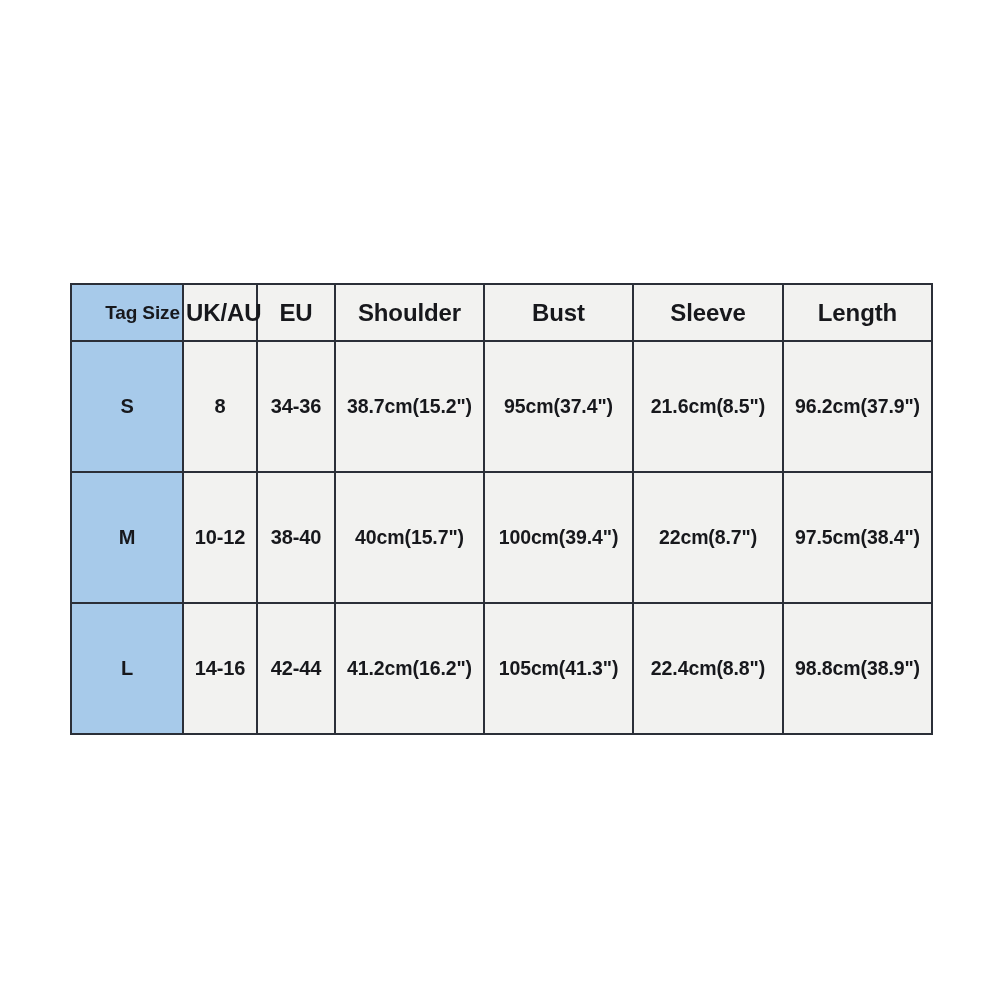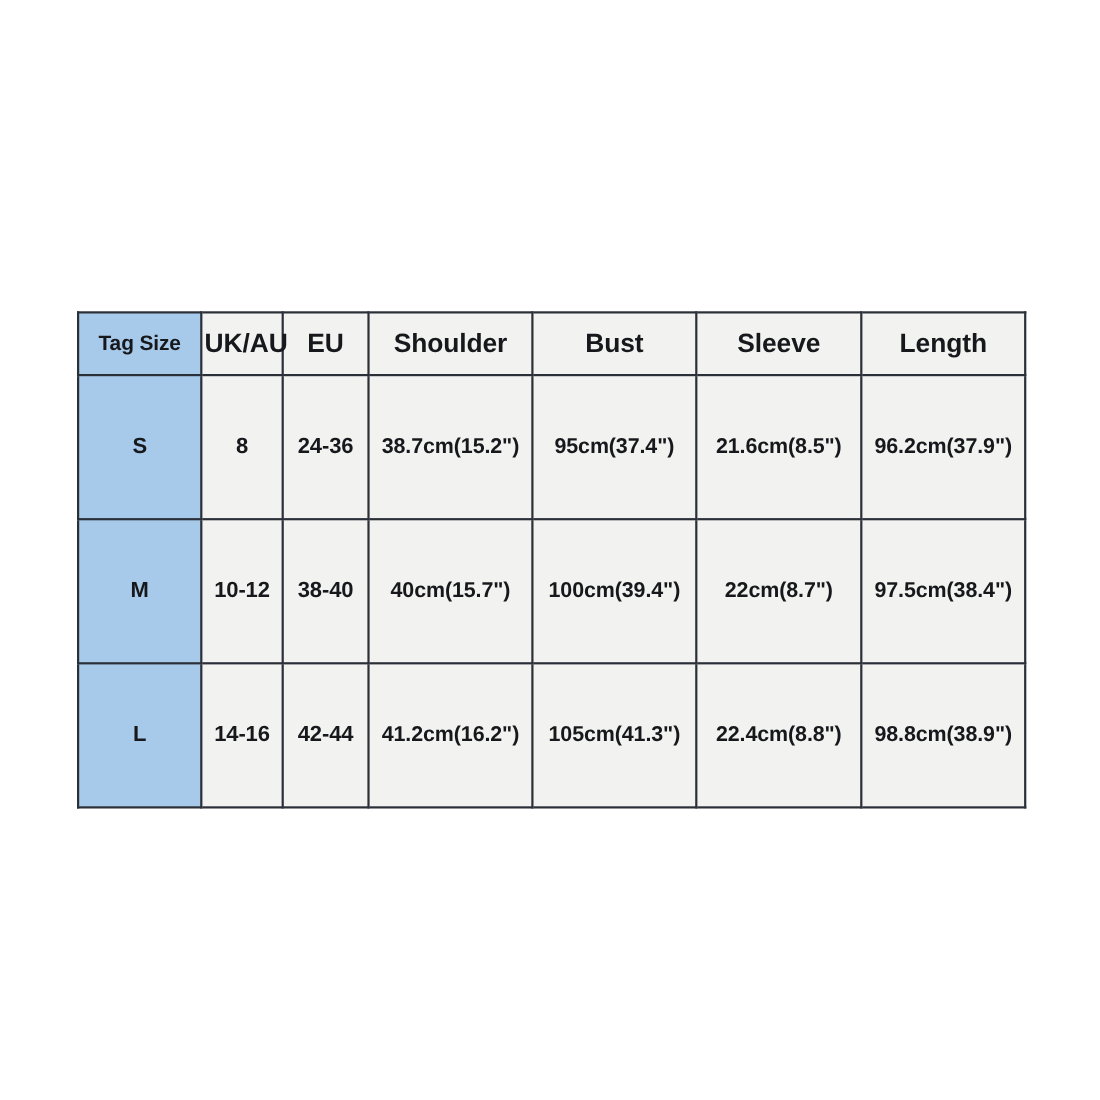--- a/index.html
+++ b/index.html
@@ -57,20 +57,21 @@
   col.c-length { width: 149px; }
 
   
   table.size-chart thead th {
     height: 57px;
     font-size: 24px;
   }
   table.size-chart thead th.tag-head {
     background: #a7caea;
     font-size: 19px;
+    text-align: right;
   }
 
   
   table.size-chart tbody tr { height: 56.4px; }
   table.size-chart tbody td { font-size: 20px; }
   table.size-chart tbody td.tag-cell {
     background: #a7caea;
     font-size: 20px;
   }
   table.size-chart tbody td.measure { font-size: 19.5px; }
@@ -97,21 +98,21 @@
         <th>Shoulder</th>
         <th>Bust</th>
         <th>Sleeve</th>
         <th>Length</th>
       </tr>
     </thead>
     <tbody>
       <tr>
         <td class="tag-cell">S</td>
         <td>8</td>
-        <td>24-36</td>
+        <td>34-36</td>
         <td class="measure">38.7cm(15.2")</td>
         <td class="measure">95cm(37.4")</td>
         <td class="measure">21.6cm(8.5")</td>
         <td class="measure">96.2cm(37.9")</td>
       </tr>
       <tr>
         <td class="tag-cell">M</td>
         <td>10-12</td>
         <td>38-40</td>
         <td class="measure">40cm(15.7")</td>

